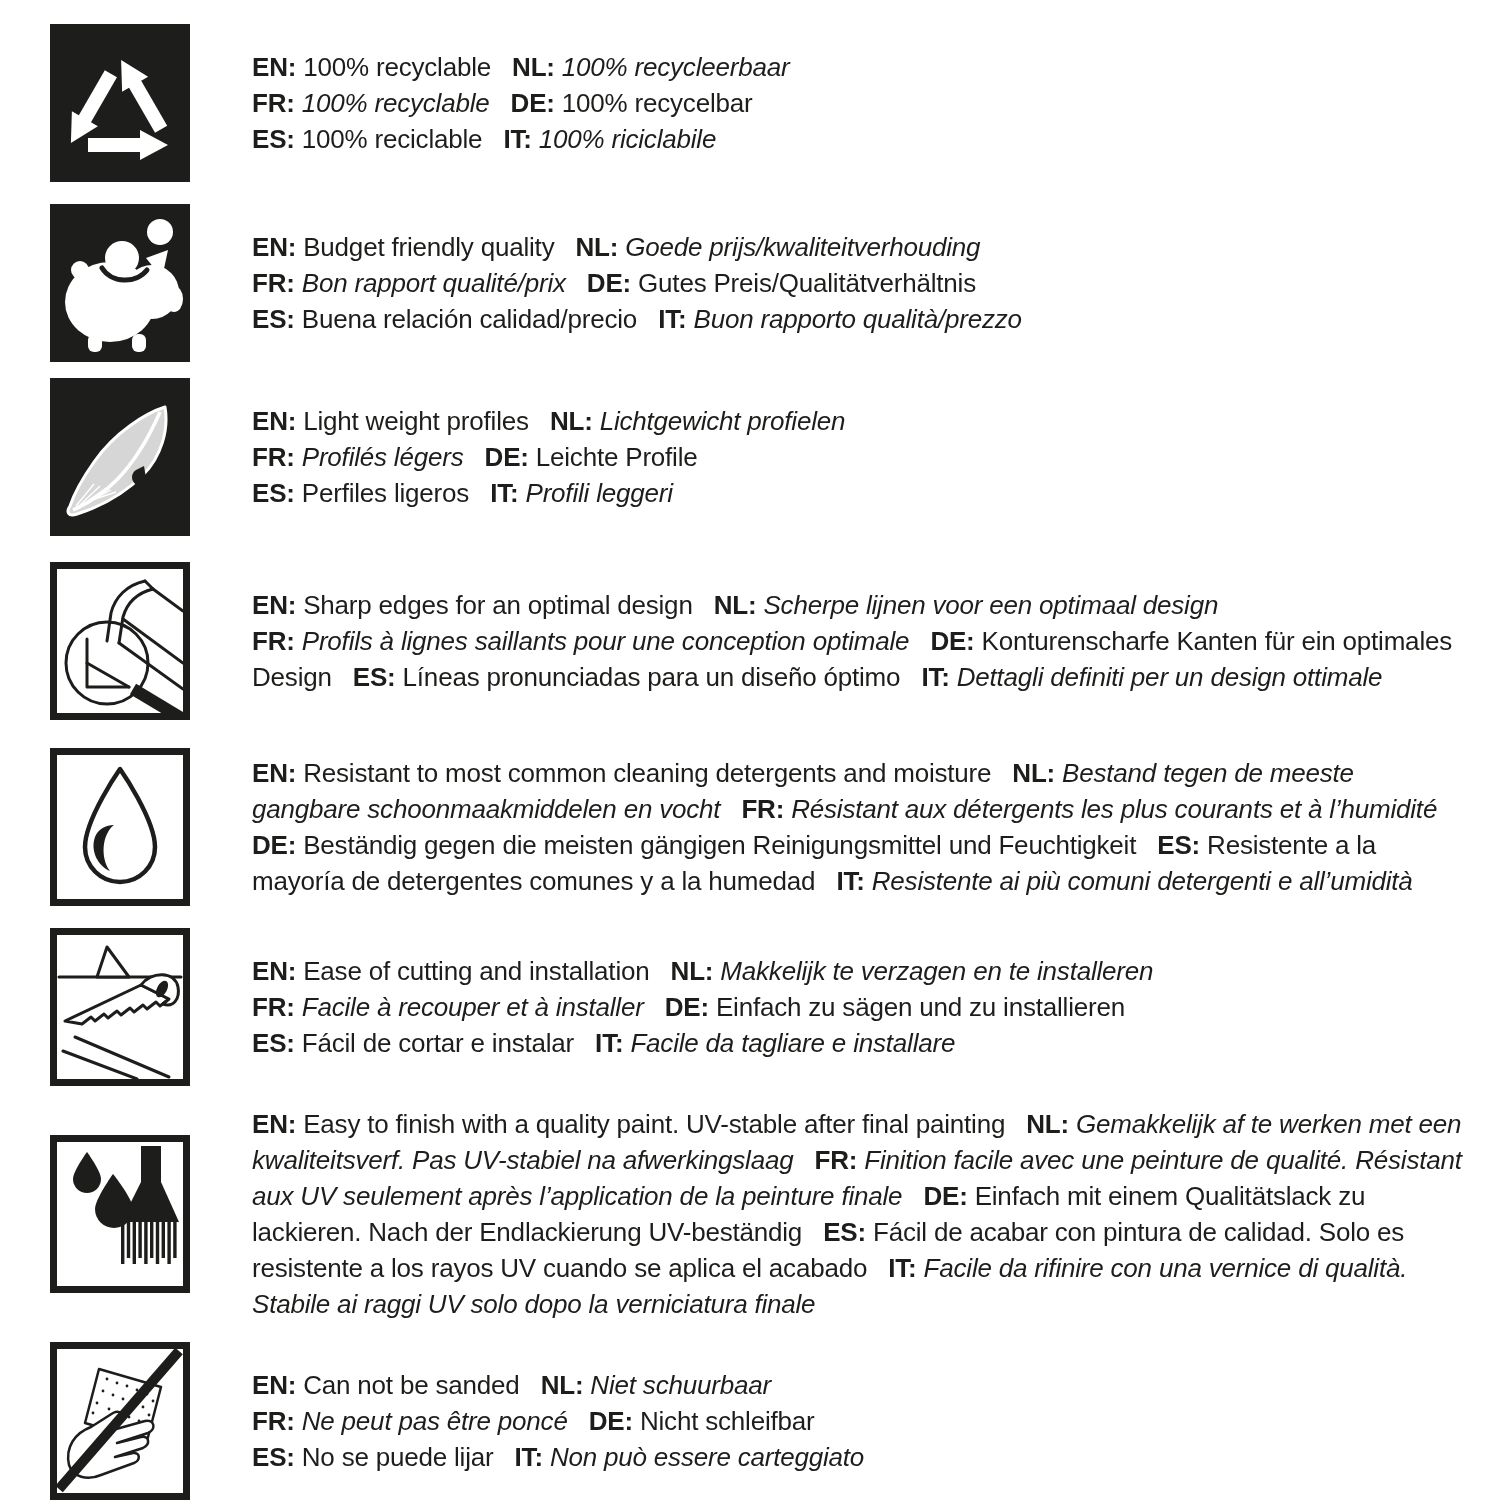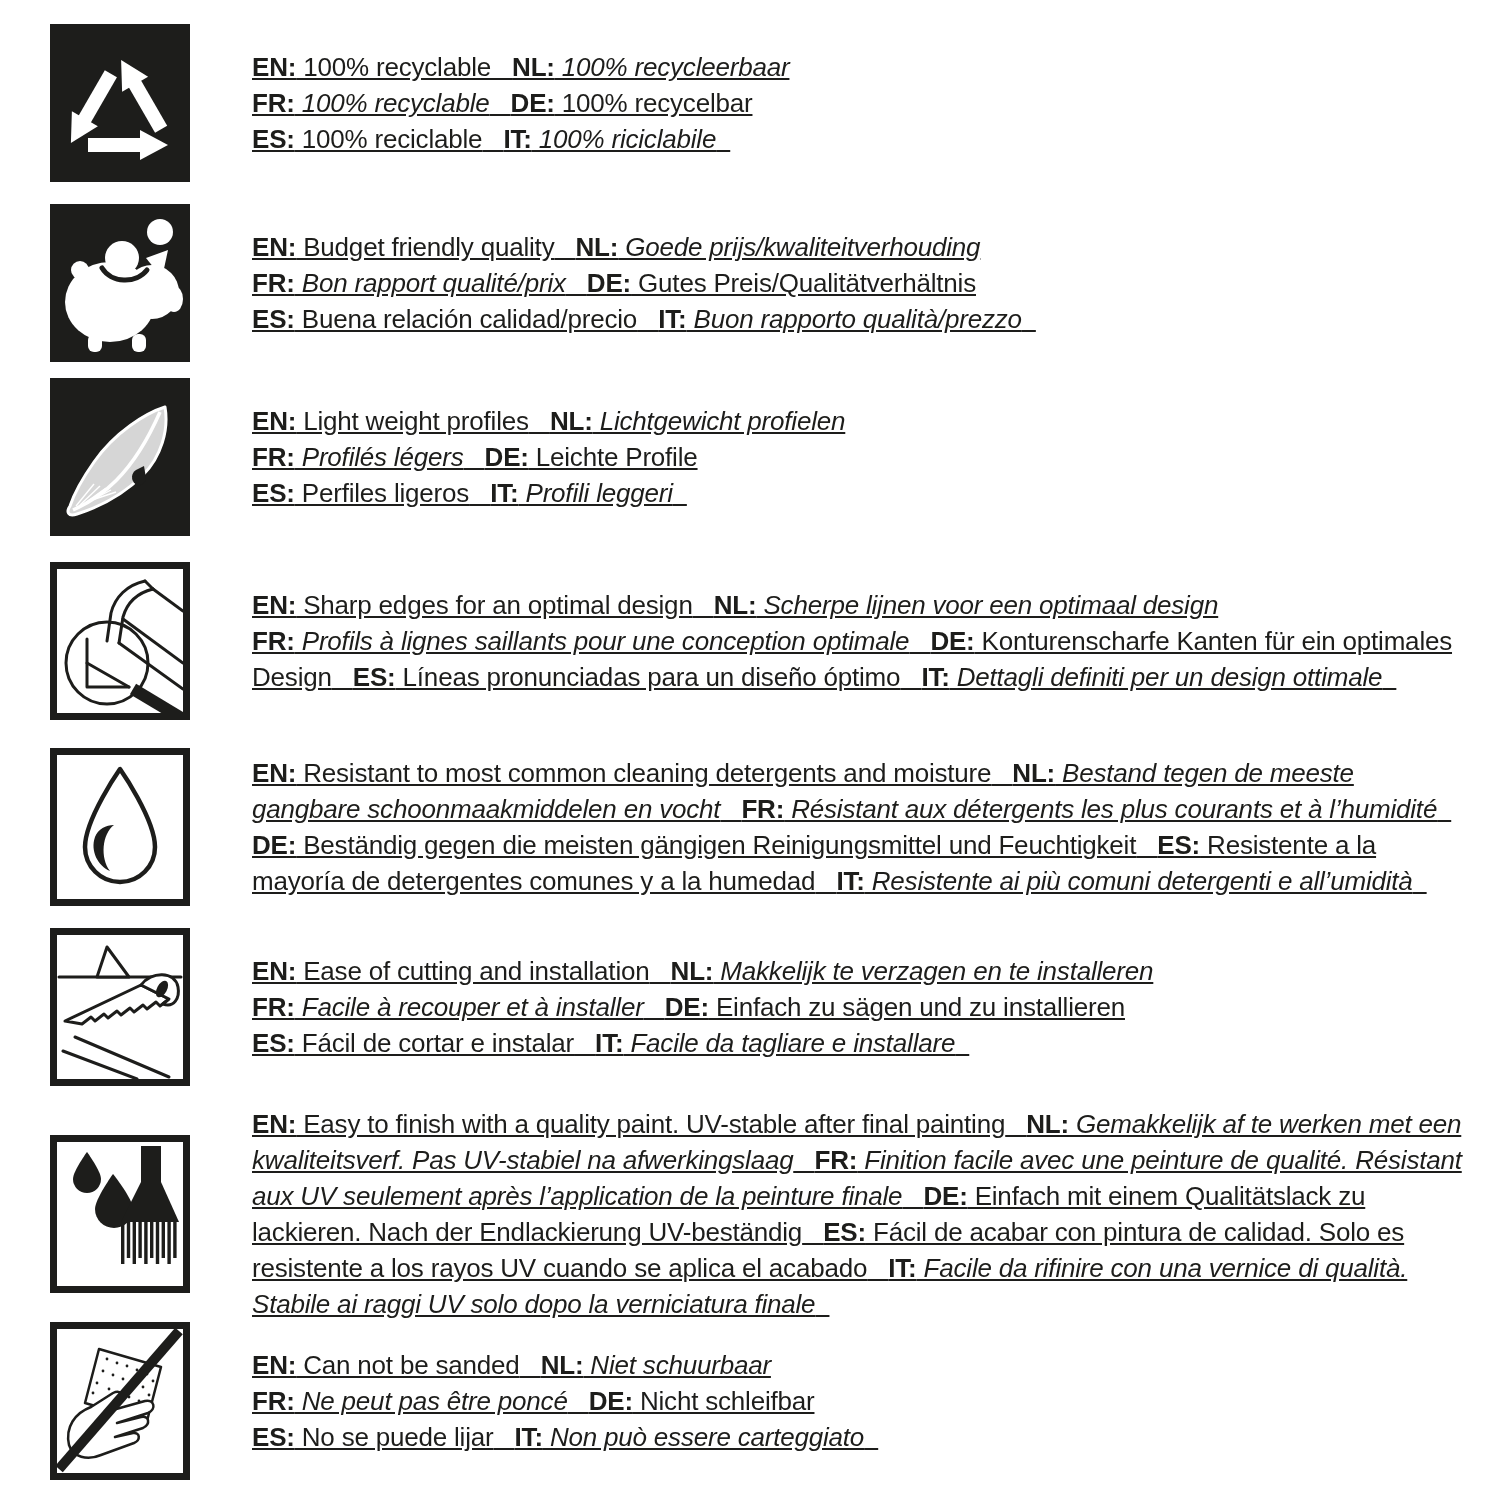--- a/index.html
+++ b/index.html
@@ -7,30 +7,29 @@
   body {
     width:1500px; height:1500px;
     background:#ffffff;
     color:#1d1d1b;
     font-family:"Liberation Sans","DejaVu Sans",sans-serif;
     overflow:hidden;
   }
   .page { padding:24px 36px 0 50px; }
   .row { display:flex; align-items:center; }
   .m1{margin-bottom:22px}.m2{margin-bottom:16px}.m3{margin-bottom:26px}.m4{margin-bottom:28px}
-  .m5{margin-bottom:22px}.m6{margin-bottom:20px}.m7{}.m8{margin-bottom:4px}
+  .m5{margin-bottom:22px}.m6{margin-bottom:20px}.m7{margin-bottom:20px}.m8{margin-bottom:4px}
   .icon { width:140px; height:158px; flex:0 0 140px; }
   .icon.solid { background:#1d1d1b; display:flex; align-items:center; justify-content:center; }
   .icon.outlined { border:7px solid #1d1d1b; background:#fff; }
   .icon svg { width:100%; height:100%; display:block; }
   .text {
     margin:0 0 0 62px;
     font-size:26px; line-height:36px; letter-spacing:-0.2px;
     max-width:1212px;
-    text-decoration:underline;
   }
   .text b { font-weight:bold; }
   .val.italic { font-style:italic; }
   .ink { fill:#1d1d1b; }
   .wt  { fill:#ffffff; }
   .ln  { fill:none; stroke:#1d1d1b; stroke-width:3; stroke-linejoin:round; stroke-linecap:round; }
 </style>
 </head>
 <body>
 

